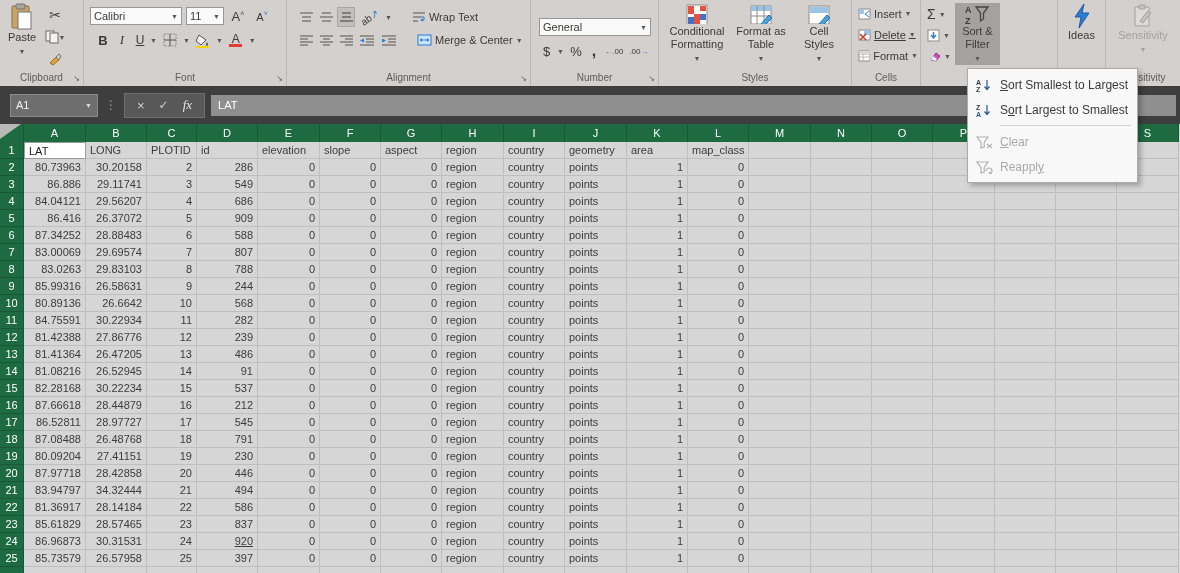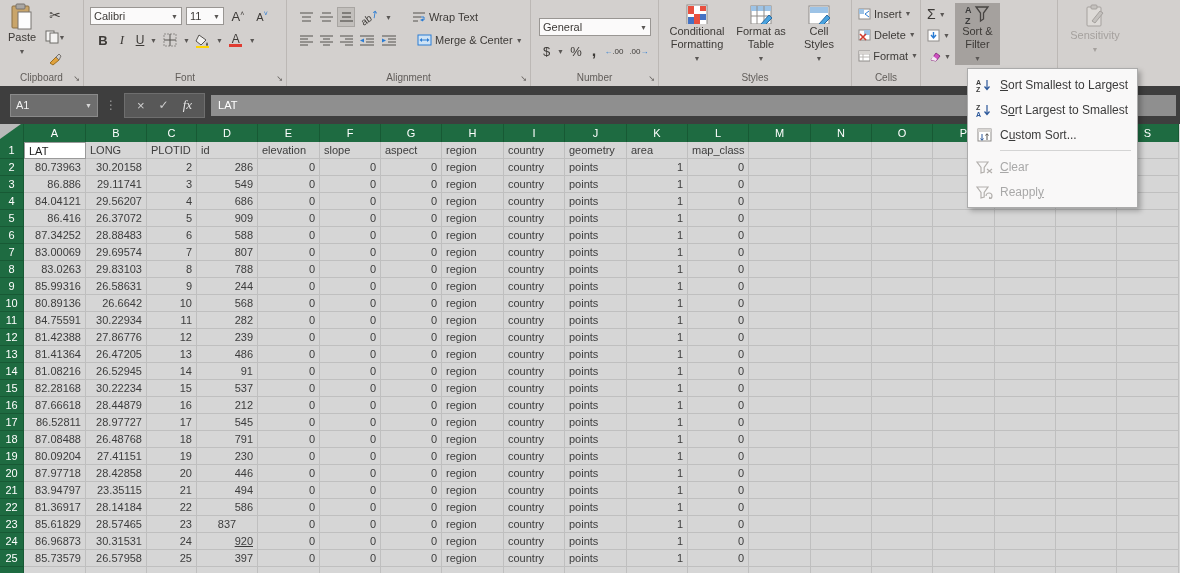--- a/index.html
+++ b/index.html
@@ -304,21 +304,21 @@
   <div class="grp" style="width:69px;padding-left:4px;">
     <div class="sm" style="height:19px;">
       <svg width="13" height="12">
           <rect x="1" y="1" width="11" height="10" fill="#fff" stroke="#8f8c89"></rect>
           <rect x="1" y="1" width="5" height="5" fill="#9dc3e6"></rect>
           <path d="M11 3 L7 6 L11 9" fill="none" stroke="#2b7cd3"></path>
         </svg>
       <span>Insert</span>
       <span class="chev">▼</span>
     </div>
-    <div class="sm" style="height:19px;">
+    <div class="sm" style="height:19px;text-decoration:underline;">
       <svg width="13" height="12">
           <rect x="1" y="1" width="11" height="10" fill="#fff" stroke="#8f8c89"></rect>
           <rect x="6" y="1" width="6" height="5" fill="#9dc3e6"></rect>
           <path d="M2 5 L8 11 M8 5 L2 11" stroke="#d03b2f" stroke-width="1.6"></path>
         </svg>
       <span>Delete</span>
       <span class="chev">▼</span>
     </div>
     <div class="sm" style="height:19px;">
       <svg width="13" height="12">
@@ -357,20 +357,28 @@
       <svg width="26" height="24">
           <text x="1" y="10" font-size="9" font-weight="bold" fill="#3b3b3b">A</text>
           <text x="1" y="21" font-size="9" font-weight="bold" fill="#3b3b3b">Z</text>
           <path d="M12 4 L24 4 L19.5 10 L19.5 16 L16.5 18 L16.5 10 Z" fill="none" stroke="#474442" stroke-width="1.3"></path>
         </svg>
       <span>Sort &amp; Filter</span>
       <span class="chev">▼</span>
     </div>
   </div>
 
+  <div class="grp" style="width:48px;display:flex;justify-content:center;">
+    <div class="rbtn" style="width:44px;height:62px;">
+      <svg width="22" height="26">
+          <path d="M13 1 L4 14 L10 14 L8 25 L18 10 L11 10 Z" fill="#2b7cd3" stroke="#1d5da5"></path>
+        </svg>
+      <span>Ideas</span>
+    </div>
+  </div>
 
   <div class="grp" style="width:74px;display:flex;justify-content:center;border-right:none;">
     <div class="rbtn" style="width:66px;height:62px;color:#a5a19e;">
       <svg width="24" height="26">
           <rect x="4" y="4" width="14" height="19" rx="1" fill="#dddad7" stroke="#a5a19e"></rect>
           <rect x="8" y="2" width="6" height="4" rx="1" fill="#c4c1be" stroke="#a5a19e"></rect>
           <path d="M9 18 L17 8 L20 10 L12 20 Z" fill="#c4c1be" stroke="#a5a19e"></path>
         </svg>
       <span>Sensitivity</span>
       <span class="chev" style="color:#a5a19e;">▼</span>
@@ -854,21 +862,21 @@
       <div class="cell" style="width: 61px;"></div>
       <div class="cell" style="width: 61px;"></div>
       <div class="cell" style="width: 62px;"></div>
       <div class="cell" style="width: 61px;"></div>
       <div class="cell" style="width: 61px;"></div>
       <div class="cell" style="width: 62px;"></div>
     </div>
     <div class="grid-row">
       <div class="row-h">21</div>
       <div class="cell num" style="width: 62px;">83.94797</div>
-      <div class="cell num" style="width: 61px;">23.35115</div>
+      <div class="cell num" style="width: 61px;">34.32444</div>
       <div class="cell num" style="width: 50px;">21</div>
       <div class="cell num" style="width: 61px;">494</div>
       <div class="cell num" style="width: 62px;">0</div>
       <div class="cell num" style="width: 61px;">0</div>
       <div class="cell num" style="width: 61px;">0</div>
       <div class="cell" style="width: 62px;">region</div>
       <div class="cell" style="width: 61px;">country</div>
       <div class="cell" style="width: 62px;">points</div>
       <div class="cell num" style="width: 61px;">1</div>
       <div class="cell num" style="width: 61px;">0</div>
@@ -900,21 +908,21 @@
       <div class="cell" style="width: 62px;"></div>
       <div class="cell" style="width: 61px;"></div>
       <div class="cell" style="width: 61px;"></div>
       <div class="cell" style="width: 62px;"></div>
     </div>
     <div class="grid-row">
       <div class="row-h">23</div>
       <div class="cell num" style="width: 62px;">85.61829</div>
       <div class="cell num" style="width: 61px;">28.57465</div>
       <div class="cell num" style="width: 50px;">23</div>
-      <div class="cell num" style="width: 61px; text-align: center;">837</div>
+      <div class="cell num" style="width: 61px;">837</div>
       <div class="cell num" style="width: 62px;">0</div>
       <div class="cell num" style="width: 61px;">0</div>
       <div class="cell num" style="width: 61px;">0</div>
       <div class="cell" style="width: 62px;">region</div>
       <div class="cell" style="width: 61px;">country</div>
       <div class="cell" style="width: 62px;">points</div>
       <div class="cell num" style="width: 61px;">1</div>
       <div class="cell num" style="width: 61px;">0</div>
       <div class="cell" style="width: 62px;"></div>
       <div class="cell" style="width: 61px;"></div>
@@ -1006,31 +1014,20 @@
     <div class="menu-item">
       <span class="mi-icon">
         <svg width="16" height="14">
           <text x="0" y="7" font-size="7" font-weight="bold" fill="#3b3b3b">Z</text>
           <text x="0" y="14" font-size="7" font-weight="bold" fill="#2b579a">A</text>
           <path d="M11 2 V11 M8.5 8.5 L11 11.5 L13.5 8.5" fill="none" stroke="#2b579a" stroke-width="1.2"></path>
         </svg>
       </span>
       <span class="mi-label">S<span class="accel">o</span>rt Largest to Smallest</span>
     </div>
-    <div class="menu-item">
-      <span class="mi-icon">
-        <svg width="15" height="14">
-          <rect x="1" y="1" width="13" height="12" fill="#fff" stroke="#8f8c89"></rect>
-          <rect x="1" y="1" width="13" height="3" fill="#d8d5d2"></rect>
-          <path d="M5 6 V12 M3.5 10.5 L5 12.3 L6.5 10.5" fill="none" stroke="#2b579a"></path>
-          <path d="M10 12 V6 M8.5 7.5 L10 5.7 L11.5 7.5" fill="none" stroke="#55524f"></path>
-        </svg>
-      </span>
-      <span class="mi-label">C<span class="accel">u</span>stom Sort...</span>
-    </div>
     <div class="menu-sep"></div>
     <div class="menu-item disabled">
       <span class="mi-icon">
         <svg width="18" height="14">
           <path d="M2 2 H13 L9.2 7.5 V12 L6 13 V7.5 Z" fill="none" stroke="#b3b0ad" stroke-width="1.2"></path>
           <path d="M12 9 L17 13 M17 9 L12 13" stroke="#b3b0ad" stroke-width="1.2"></path>
         </svg>
       </span>
       <span class="mi-label"><span class="accel">C</span>lear</span>
     </div>

